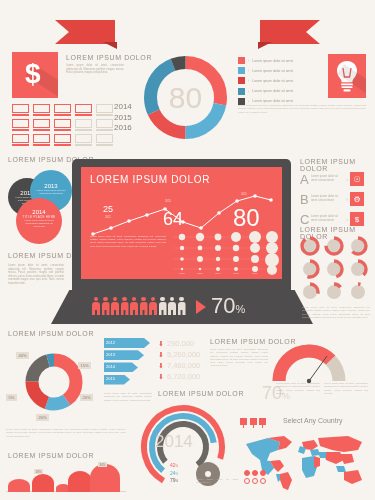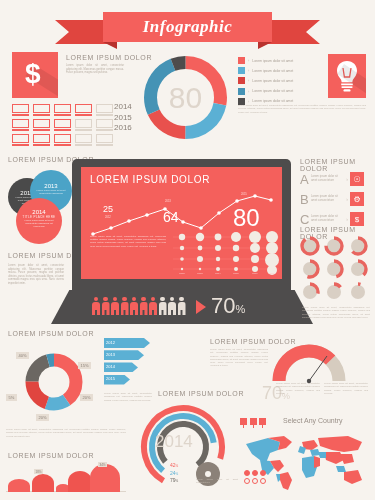--- a/index.html
+++ b/index.html
@@ -92,21 +92,21 @@
   
   .laptop { position:absolute; left:72px; top:159px; width:219px; height:131px; background:#4e4c4c;
             border-radius:5px 5px 0 0; }
   .lp-screen { position:absolute; left:9px; top:8px; width:201px; height:112px; background:#f4605c;
                overflow:hidden; }
   .lp-base { position:absolute; left:51px; top:290px; width:262px; height:34px; background:#4e4c4c;
              clip-path:polygon(7% 0,93% 0,100% 100%,0 100%); }
   .lp-title { position:absolute; left:9px; top:7px; color:#fff; font-size:10px; letter-spacing:.7px; }
   .lp-n29 { position:absolute; left:22px; top:37px; color:#fff; font-size:9px; }
   .lp-y29 { position:absolute; left:24px; top:49px; color:#ffd4d2; font-size:2.6px; }
-  .lp-n64 { position:absolute; left:82px; top:42px; color:#fff; font-size:14px; }
+  .lp-n64 { position:absolute; left:82px; top:42px; color:#fff; font-size:18px; }
   .lp-y64 { position:absolute; left:84px; top:33px; color:#ffd4d2; font-size:2.6px; }
   .lp-n80 { position:absolute; left:152px; top:37px; color:#fff; font-size:24px; }
   .lp-y80 { position:absolute; left:160px; top:26px; color:#ffd4d2; font-size:2.6px; }
   .lp-text { position:absolute; left:9px; top:68px; width:76px; color:rgba(255,255,255,.72);
              font-size:2.4px; line-height:3.2px; text-align:justify; }
 
   .ppl { position:absolute; left:92px; top:297px; display:flex; align-items:flex-end; gap:1.5px; }
   .person { width:8px; }
   .person .h { width:4.2px; height:4.2px; border-radius:50%; background:currentColor; margin:0 auto; }
   .person .b { width:8px; height:13px; background:currentColor; margin-top:.7px;
@@ -191,23 +191,20 @@
 </head>
 <body>
 
 <div class="page">
 
   <div class="ribbon-wrap">
     <div class="rb-tail l"></div>
     <div class="rb-tail r"></div>
     <div class="rb-fold l"></div>
     <div class="rb-fold r"></div>
-    <div class="rb-main">
-      <span class="rb-text">Infographic</span>
-    </div>
   </div>
 
   <div class="dollar-box">
     <div class="shade"></div>
     <span class="glyph">$</span>
   </div>
   <div class="hd tl-head">LOREM IPSUM DOLOR</div>
   <div class="lorem tl-text">Lorem ipsum dolor sit amet, consectetur adipiscing elit. Maecenas porttitor congue massa. Fusce posuere, magna sed pulvinar.</div>
 
   <div class="lap-grid">
@@ -568,20 +565,38 @@
     </div>
     <div class="bar">
       <div class="fill" style="width:34px"></div>
       <span class="yr">2014</span>
     </div>
     <div class="bar">
       <div class="fill" style="width:26px"></div>
       <span class="yr">2015</span>
     </div>
   </div>
+  <div class="nums">
+    <div class="nrow">
+        <span class="ic">⬇</span>
+        <span class="v">290,000</span>
+      </div>
+    <div class="nrow">
+        <span class="ic">⬇</span>
+        <span class="v">5,260,000</span>
+      </div>
+    <div class="nrow">
+        <span class="ic">⬇</span>
+        <span class="v">7,480,000</span>
+      </div>
+    <div class="nrow">
+        <span class="ic">⬇</span>
+        <span class="v">6,720,000</span>
+      </div>
+  </div>
   <div class="lorem2 mb-text">Lorem ipsum dolor sit amet, consectetur adipiscing elit. Maecenas porttitor congue massa. Fusce posuere, magna sed pulvinar.</div>
   <div class="hd c2014-head">LOREM IPSUM DOLOR</div>
 
   <svg class="rings2014" viewBox="0 0 86 86">
     <circle cx="43" cy="43" r="39" fill="none" stroke="#f4605c" stroke-width="6" stroke-dasharray="175 70" transform="rotate(120 43 43)"></circle>
     <circle cx="43" cy="43" r="31" fill="none" stroke="#5bb0d4" stroke-width="6" stroke-dasharray="120 75" transform="rotate(130 43 43)"></circle>
     <circle cx="43" cy="43" r="23" fill="none" stroke="#6b6762" stroke-width="6" stroke-dasharray="108 37" transform="rotate(140 43 43)"></circle>
   </svg>
   <div class="y2014">2014</div>
   <div class="pcts2014">

